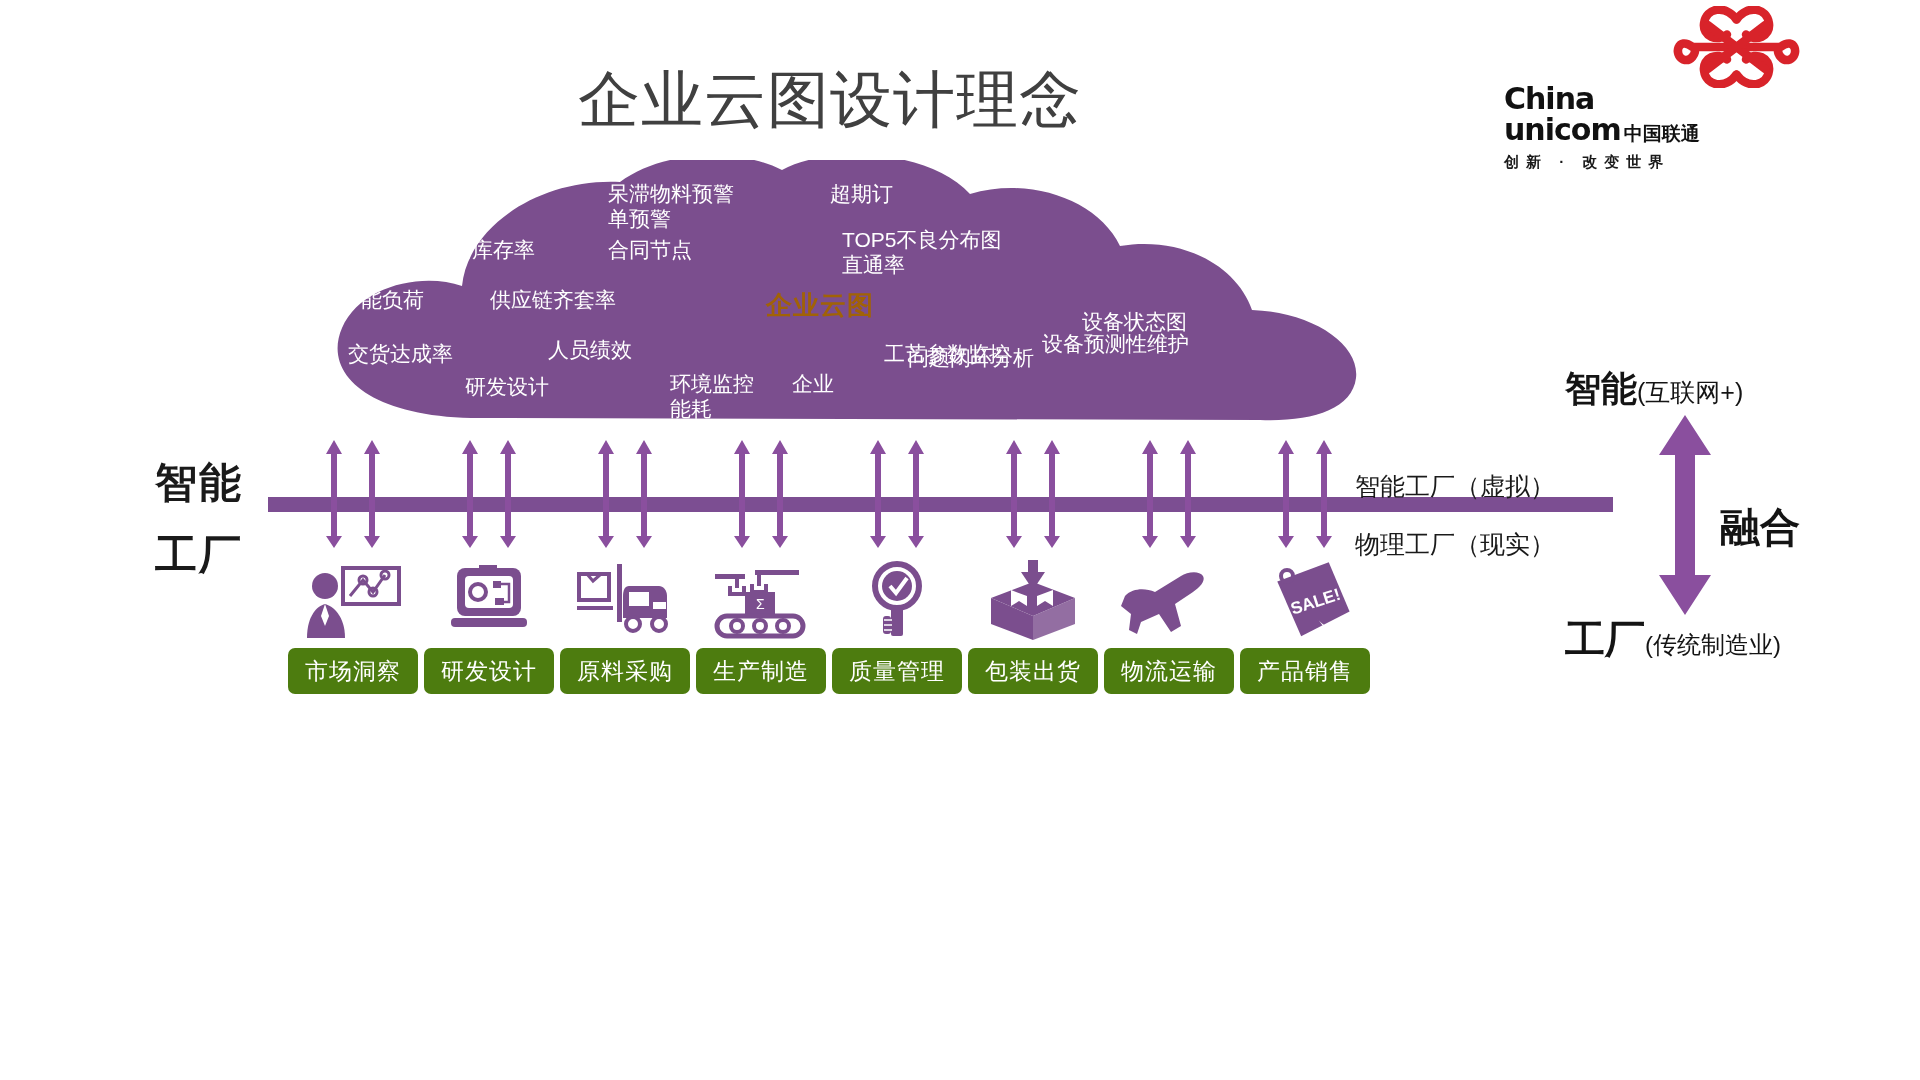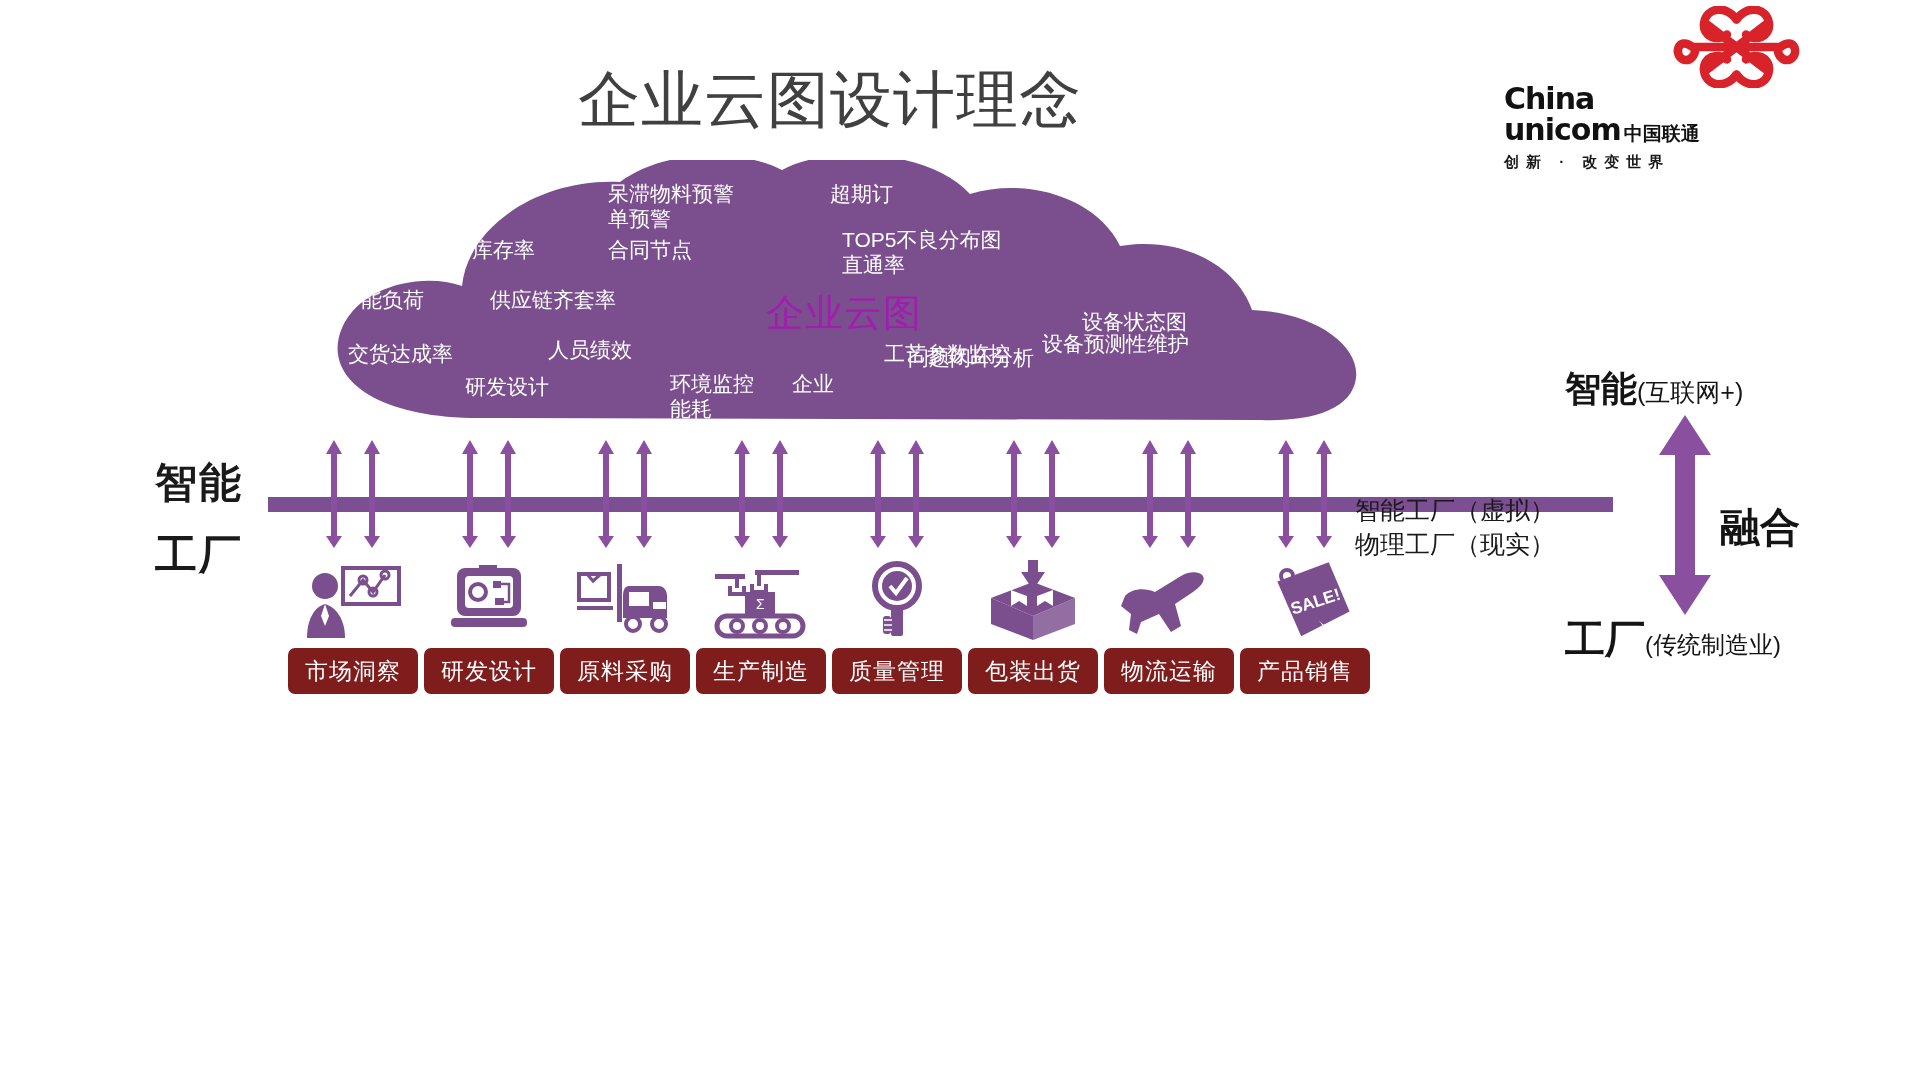--- a/index.html
+++ b/index.html
@@ -44,22 +44,22 @@
 
   
   .cloud-wrap { position: absolute; left: 330px; top: 160px; width: 1090px; height: 330px; }
   .cloud-svg { position: absolute; left: 0; top: 0; }
 
   .cloud-label {
     position: absolute; color: #ffffff; white-space: pre-line;
     font-size: 21px; line-height: 1.18; font-weight: 400;
   }
   .cloud-center {
-    position: absolute; color: #a21caf; font-weight: normal;
-    font-size: 38px; letter-spacing: 1px;
+    position: absolute; color: #a16207; font-weight: bold;
+    font-size: 26px; letter-spacing: 1px;
   }
 
   
   .hbar {
     position: absolute; left: 268px; top: 497px; width: 1345px; height: 15px;
     background: #7c4e92;
   }
   .left-label {
     position: absolute; font-weight: bold; color: #1a1a1a;
     font-size: 42px; letter-spacing: 2px;
@@ -87,21 +87,21 @@
   }
 
   
   .col { position: absolute; top: 460px; width: 130px; text-align: center; }
   .icon-box {
     position: absolute; top: 100px; left: 0; width: 130px; height: 80px;
     display: flex; align-items: flex-end; justify-content: center;
   }
   .chip {
     position: absolute; top: 188px; left: 0; width: 130px; height: 46px;
-    background: #7f1d1d; border-radius: 7px;
+    background: #4d7c0f; border-radius: 7px;
     color: #fff; font-size: 23px; line-height: 46px; text-align: center;
     letter-spacing: 1px;
   }
 
   
   .para {
     position: absolute; left: 0; top: 805px; width: 1920px;
     text-align: center; color: #262626;
     font-size: 40px; font-weight: bold; line-height: 1.55;
     letter-spacing: 1px;
@@ -178,21 +178,21 @@
         <div class="cloud-label" style="left: 462px; top: 212px;">企业</div>
       </div>
     <div class="cloud-center" style="left:436px; top:128px;">企业云图</div>
   </div>
 
   <div class="hbar"></div>
 
   <div class="left-label" style="left:155px; top:455px;">智能</div>
   <div class="left-label" style="left:155px; top:527px;">工厂</div>
 
-  <div class="line-note" style="left:1355px; top:470px;margin-top:24px;">智能工厂（虚拟）</div>
+  <div class="line-note" style="left:1355px; top:470px;">智能工厂（虚拟）</div>
   <div class="line-note" style="left:1355px; top:528px;">物理工厂（现实）</div>
 
   <div class="v-arrow">
     <svg width="60" height="200" viewBox="0 0 60 200">
       <polygon fill="#8a4f9e" points="30,0 56,40 40,40 40,160 56,160 30,200 4,160 20,160 20,40 4,40"></polygon>
     </svg>
   </div>
 
   <div class="r-top">
     <span class="big">智能</span><span class="small">(互联网+)</span>

